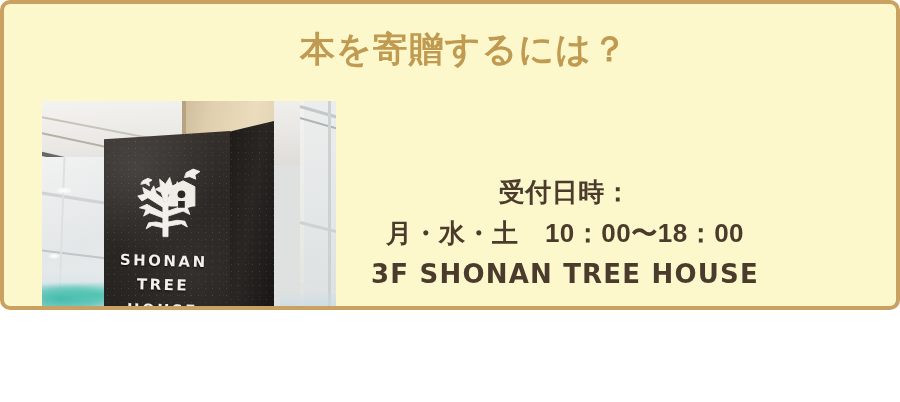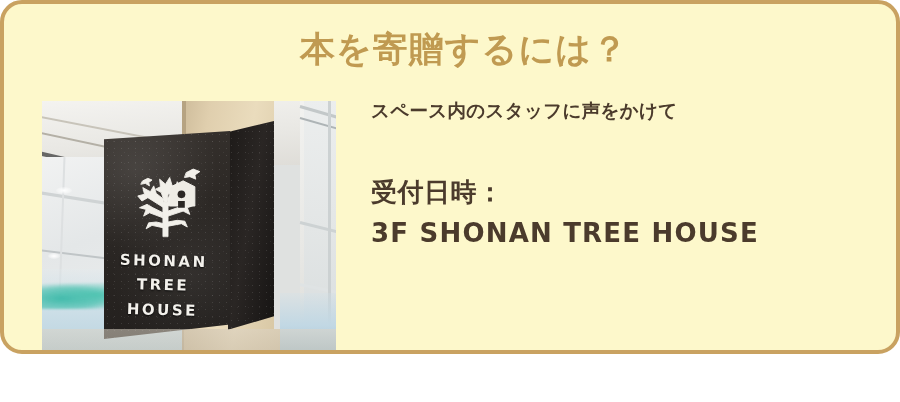--- a/index.html
+++ b/index.html
@@ -12,25 +12,25 @@
     height: 402px;
     overflow: hidden;
     font-family: "Liberation Sans", "DejaVu Sans", sans-serif;
   }
 
   .card {
     position: absolute;
     left: 0;
     top: 0;
     width: 900px;
-    height: 354px;
+    height: 310px;
     box-sizing: border-box;
     background: #fdf8cb;
     border: 4px solid #c9a261;
-    border-radius: 22px;
+    border-radius: 10px;
     overflow: hidden;
   }
 
   
   .title {
     position: absolute;
     left: 250px;
     top: 24px;
     width: 420px;
     text-align: center;
@@ -228,20 +228,21 @@
     letter-spacing: .3px;
   }
   .info {
     position: absolute;
     left: 367px; top: 168px;
     font-size: 26px;
     font-weight: bold;
     color: #4b3b2c;
     line-height: 1.58;
     letter-spacing: .5px;
+    text-align: center;
   }
   .info .en {
     font-family: "DejaVu Sans", sans-serif;
     letter-spacing: 1.2px;
   }
   .note {
     position: absolute;
     left: 32px; top: 352px;
     font-size: 15px;
     font-weight: bold;
@@ -330,22 +331,22 @@
             <div>HOUSE</div>
           </div>
         </div>
       </div>
 
       <div class="floor"></div>
     </div>
   </div>
 
   <div class="lead">
-    <div>スペース内のスタッフに声をかけて</div>
   </div>
 
   <div class="info">
     <div>受付日時：</div>
+    <div>月・水・土　10：00〜18：00</div>
     <div class="en">3F SHONAN TREE HOUSE</div>
   </div>
 
 
 </div>
 
 </body></html>

